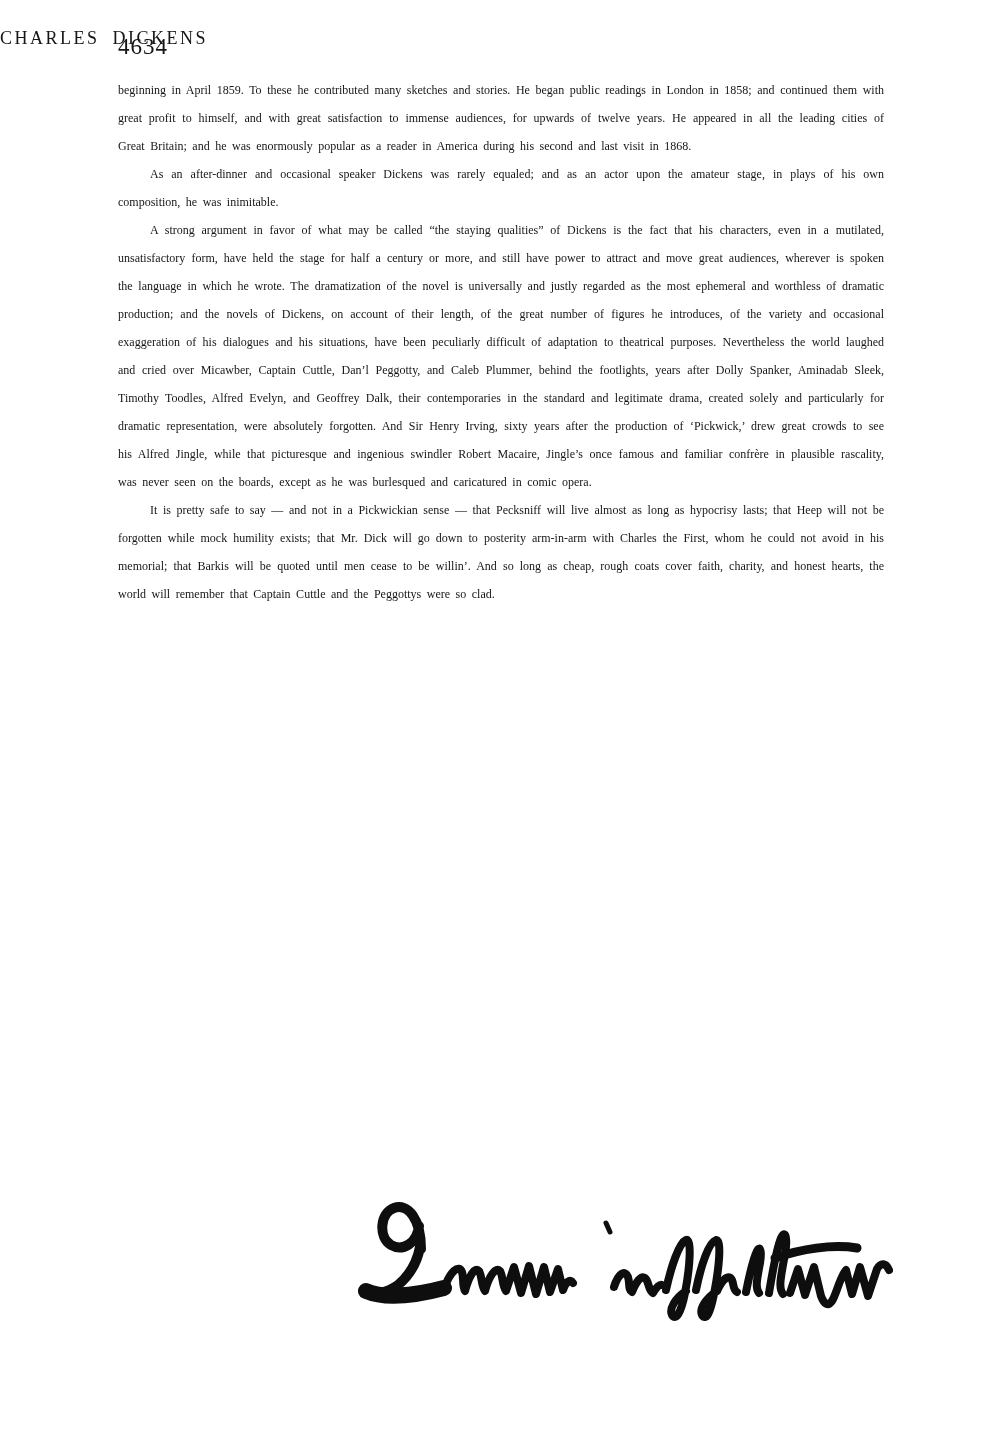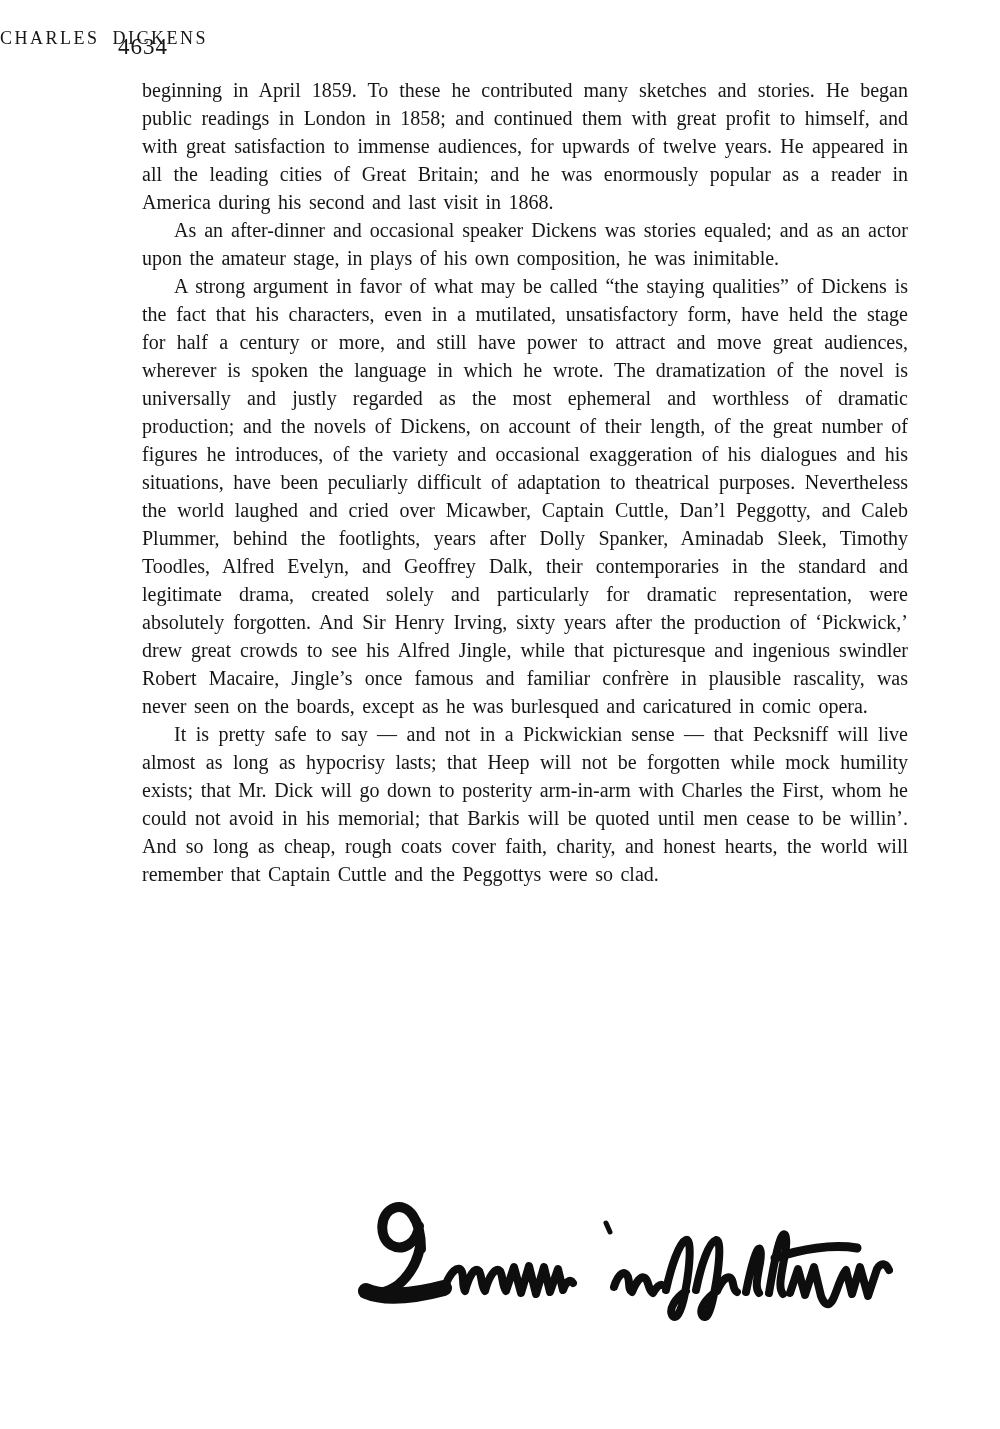--- a/index.html
+++ b/index.html
@@ -41,25 +41,24 @@
     letter-spacing:2.5px;
     word-spacing:6px;
   }
   .body-text{
     position:absolute;
     top:76px;
     left:118px;
     width:766px;
     max-height:1122px;
     overflow:hidden;
-    font-size:20px;
+    font-size:12px;
     line-height:28px;
     text-align:justify;
     word-spacing:2.5px;
-    margin-left:24px;
   }
   .para{
     margin:0;
     text-indent:32px;
   }
   .para.no-indent{
     text-indent:0;
   }
   .signature{
     position:absolute;
@@ -75,21 +74,21 @@
 
 <div class="page">
 
   <div class="running-head">
     <span class="folio">4634</span>
     <span class="head-title">CHARLES DICKENS</span>
   </div>
 
   <div class="body-text">
     <p class="para no-indent">beginning in April 1859.  To these he contributed many sketches and stories.  He began public readings in London in 1858; and continued them with great profit to himself, and with great satisfaction to immense audiences, for upwards of twelve years.  He appeared in all the leading cities of Great Britain; and he was enormously popular as a reader in America during his second and last visit in 1868.</p>
-    <p class="para">As an after-dinner and occasional speaker Dickens was stories equaled; and as an actor upon the amateur stage, in plays of his own composition, he was inimitable.</p>
+    <p class="para">As an after-dinner and occasional speaker Dickens was rarely equaled; and as an actor upon the amateur stage, in plays of his own composition, he was inimitable.</p>
     <p class="para">A strong argument in favor of what may be called “the staying qualities” of Dickens is the fact that his characters, even in a mutilated, unsatisfactory form, have held the stage for half a century or more, and still have power to attract and move great audiences, wherever is spoken the language in which he wrote.  The dramatization of the novel is universally and justly regarded as the most ephemeral and worthless of dramatic production; and the novels of Dickens, on account of their length, of the great number of figures he introduces, of the variety and occasional exaggeration of his dialogues and his situations, have been peculiarly difficult of adaptation to theatrical purposes.  Nevertheless the world laughed and cried over Micawber, Captain Cuttle, Dan’l Peggotty, and Caleb Plummer, behind the footlights, years after Dolly Spanker, Aminadab Sleek, Timothy Toodles, Alfred Evelyn, and Geoffrey Dalk, their contemporaries in the standard and legitimate drama, created solely and particularly for dramatic representation, were absolutely forgotten.  And Sir Henry Irving, sixty years after the production of ‘Pickwick,’ drew great crowds to see his Alfred Jingle, while that picturesque and ingenious swindler Robert Macaire, Jingle’s once famous and familiar confrère in plausible rascality, was never seen on the boards, except as he was burlesqued and caricatured in comic opera.</p>
     <p class="para">It is pretty safe to say — and not in a Pickwickian sense — that Pecksniff will live almost as long as hypocrisy lasts; that Heep will not be forgotten while mock humility exists; that Mr. Dick will go down to posterity arm-in-arm with Charles the First, whom he could not avoid in his memorial; that Barkis will be quoted until men cease to be willin’.  And so long as cheap, rough coats cover faith, charity, and honest hearts, the world will remember that Captain Cuttle and the Peggottys were so clad.</p>
   </div>
 
   <div class="signature" aria-label="Laurence Hutton">
     <svg viewBox="0 0 535 130" xmlns="http://www.w3.org/2000/svg">
       <g stroke="#0e0e0e" fill="none" stroke-linecap="round" stroke-linejoin="round">
 
         <path stroke-width="10" d="M 63 50 C 63 20 50 4 36 9 C 22 14 20 38 33 46 C 45 53 59 44 61 27 M 62 48 C 59 64 52 76 40 86 C 29 94 13 97 7 91"></path>
 

